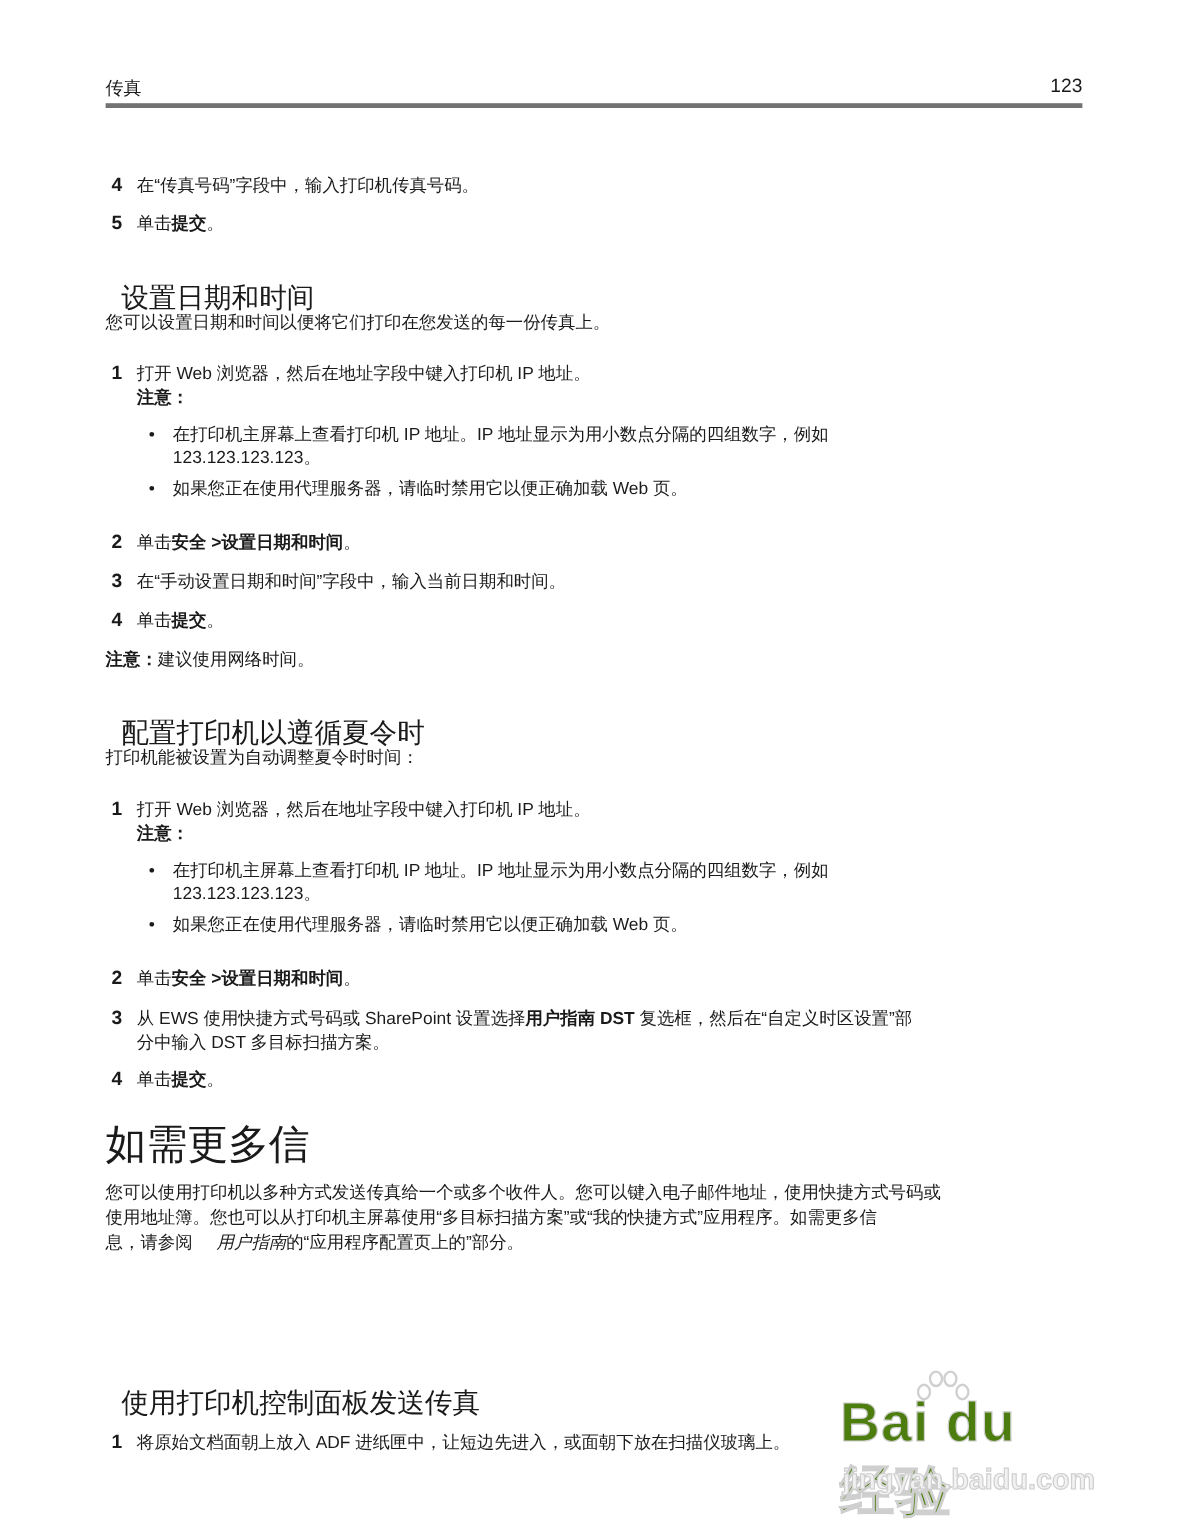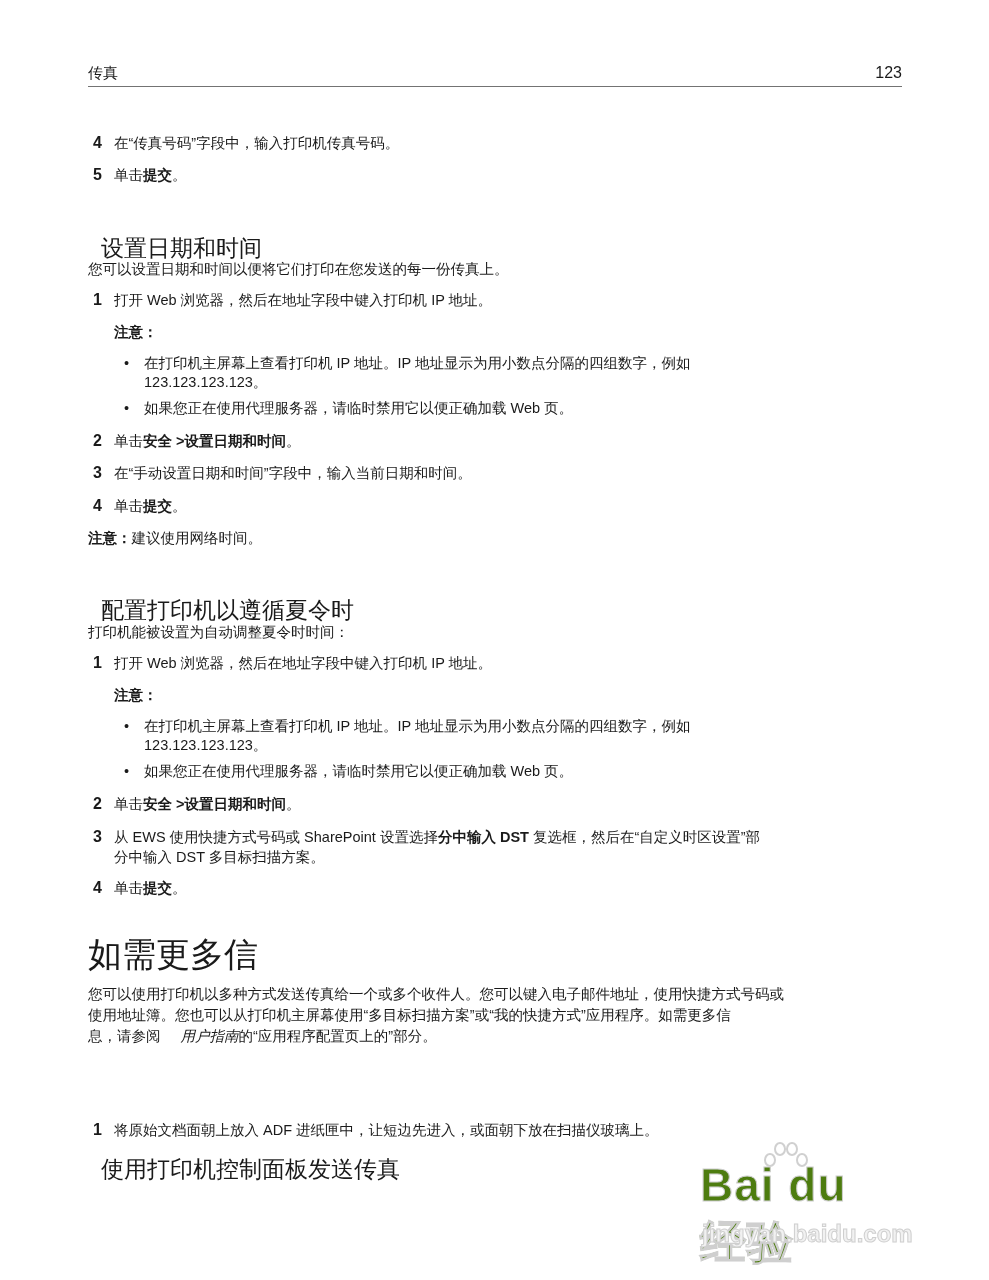--- a/index.html
+++ b/index.html
@@ -1,23 +1,23 @@
 <!DOCTYPE html>
 <html><head>
 <meta charset="utf-8">
 <style>
   html, body { margin: 0; padding: 0; background: #ffffff; }
   body { width: 989px; height: 1280px; position: relative; overflow: hidden;
          font-family: "Liberation Sans", "DejaVu Sans", sans-serif; color: #1a1a1a; }
   .page { position: absolute; left: 88px; top: 0; width: 814px; }
-  .hdr { position: absolute; top: 64px; left: 0; width: 814px; height: 22px; border-bottom: 1px solid #737373; }
+  .hdr { position: absolute; top: 64px; left: 0; width: 814px; height: 22px; border-bottom: 4px solid #737373; }
   .hdr-title { position: absolute; left: 0; top: 0; font-size: 15px; font-family: "DejaVu Serif", serif; }
   .hdr-page { position: absolute; right: 0; top: 0; font-size: 16px; margin-left: 46px; }
   .abs { position: absolute; left: 0; }
-  .step { font-size: 14.5px; line-height: 20px; white-space: nowrap; }
+  .step { font-size: 14.5px; line-height: 20px; white-space: nowrap; margin-top: 12px; }
   .step .num { display: inline-block; width: 26px; font-weight: bold; font-size: 16px; padding-left: 5px; box-sizing: border-box; }
   .b { font-weight: bold; }
   .i { font-style: italic; margin-left: 20px; }
   h2 { margin: 13px; font-weight: normal; font-size: 23px; line-height: 30px; }
   h1 { margin: 0; font-weight: normal; font-size: 34px; line-height: 40px; }
   .para { font-size: 14.5px; line-height: 21px; width: 814px; }
   .note { font-size: 14.5px; line-height: 20px; font-weight: bold; }
   .bullet { font-size: 14.5px; line-height: 19px; width: 680px; }
   .bullet .dot { position: absolute; left: -20px; top: 0; }
   .watermark { position: absolute; left: 700px; top: 1140px; width: 200px; height: 120px; color: #d6d6d6; }
@@ -84,36 +84,36 @@
     <div>123.123.123.123。</div>
   </div>
   <div class="abs bullet" style="top:762px; left:56px">
     <span class="dot">•</span>
     <div>如果您正在使用代理服务器，请临时禁用它以便正确加载 Web 页。</div>
   </div>
   <div class="abs step" style="top:794px">
     <span class="num">2</span><span>单击</span><span class="b">安全 &gt;设置日期和时间</span><span>。</span>
   </div>
   <div class="abs step" style="top:827px">
-    <span class="num">3</span><span>从 EWS 使用快捷方式号码或 SharePoint 设置选择</span><span class="b">分中输入 DST</span><span> 复选框，然后在“自定义时区设置”部</span>
+    <span class="num">3</span><span>从 EWS 使用快捷方式号码或 SharePoint 设置选择</span><span class="b">用户指南 DST</span><span> 复选框，然后在“自定义时区设置”部</span>
   </div>
   <div class="abs step" style="top:847px; left:26px">分中输入 DST 多目标扫描方案。</div>
   <div class="abs step" style="top:878px">
     <span class="num">4</span><span>单击</span><span class="b">提交</span><span>。</span>
   </div>
 
   <h1 class="abs" style="top:934px">如需更多信</h1>
   <div class="abs para" style="top:984px">您可以使用打印机以多种方式发送传真给一个或多个收件人。您可以键入电子邮件地址，使用快捷方式号码或</div>
   <div class="abs para" style="top:1005px">使用地址簿。您也可以从打印机主屏幕使用“多目标扫描方案”或“我的快捷方式”应用程序。如需更多信</div>
   <div class="abs para" style="top:1026px">
     <span>息，请参阅</span><span class="i">用户指南</span><span>的“应用程序配置页上的”部分。</span>
   </div>
 
   <h2 class="abs" style="top:1141px">使用打印机控制面板发送传真</h2>
-  <div class="abs step" style="top:1120px">
+  <div class="abs step" style="top:1181px">
     <span class="num">1</span><span>将原始文档面朝上放入 ADF 进纸匣中，让短边先进入，或面朝下放在扫描仪玻璃上。</span>
   </div>
 </div>
 
 <div class="watermark">
   <svg class="wm-paw" viewBox="0 0 54 30">
     <ellipse cx="12" cy="20" rx="5" ry="6" fill="none" stroke="#d0d0d0" stroke-width="2"></ellipse>
     <ellipse cx="22" cy="9" rx="5" ry="6" fill="none" stroke="#d0d0d0" stroke-width="2"></ellipse>
     <ellipse cx="34" cy="9" rx="5" ry="6" fill="none" stroke="#d0d0d0" stroke-width="2"></ellipse>
     <ellipse cx="44" cy="20" rx="5" ry="6" fill="none" stroke="#d0d0d0" stroke-width="2"></ellipse>

